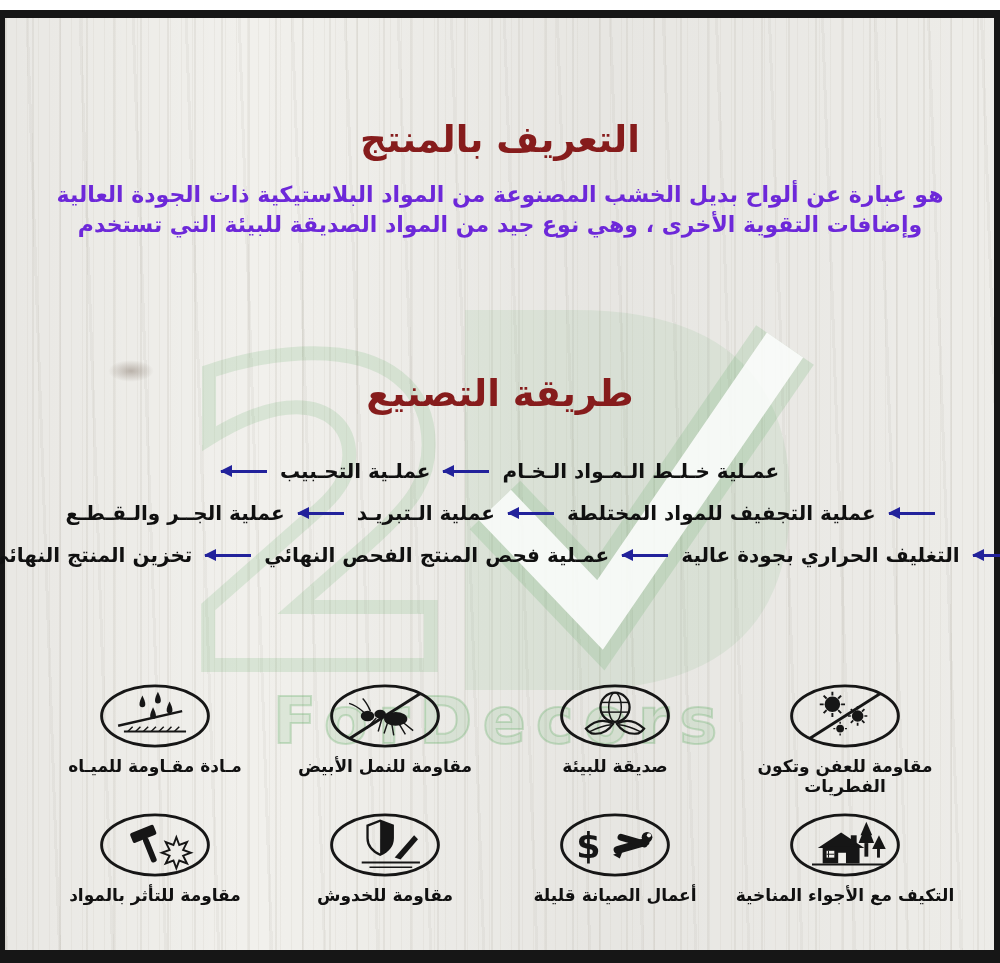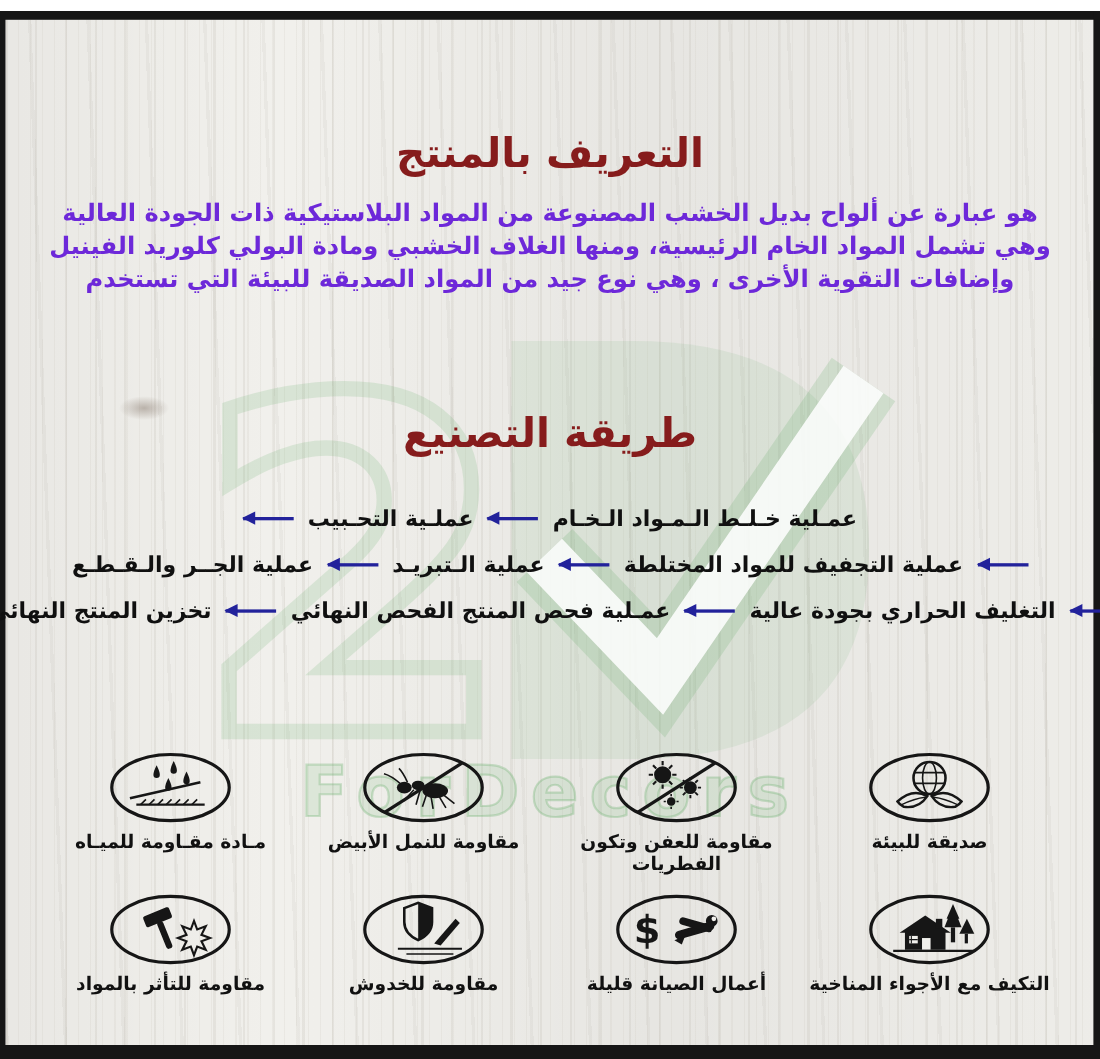--- a/index.html
+++ b/index.html
@@ -73,21 +73,20 @@
   <div class="wm wm-brand">ForDecors</div>
 
   <div class="frame-top"></div>
   <div class="frame-left"></div>
   <div class="frame-right"></div>
   <div class="frame-bottom"></div>
 
   <div class="sec-title t-def">التعريف بالمنتج</div>
   <div class="intro">
     <div>هو عبارة عن ألواح بديل الخشب المصنوعة من المواد البلاستيكية ذات الجودة العالية</div>
-    <div>وهي تشمل المواد الخام الرئيسية، ومنها الغلاف الخشبي ومادة البولي كلوريد الفينيل</div>
     <div>وإضافات التقوية الأخرى ، وهي نوع جيد من المواد الصديقة للبيئة التي تستخدم</div>
   </div>
 
   <div class="sec-title t-man">طريقة التصنيع</div>
 
   <div class="flow">
     <div class="flow-row">
       <span class="flow-step">عمـلية خـلـط الـمـواد الـخـام</span>
       <span class="arrow"></span>
       <span class="flow-step">عملـية التحـبيب</span>
@@ -136,43 +135,43 @@
         <path d="M38 30 Q30 23 23 21 M45 29 Q41 20 37 16" stroke="#161616" stroke-width="1.5" fill="none"></path>
         <path d="M51 36 L41 47 M57 36 L53 50 M63 40 L59 52 M67 42 L69 54 M75 43 L81 53 M79 41 L89 49" stroke="#161616" stroke-width="1.5" fill="none"></path>
         <line x1="24" y1="57" x2="96" y2="11" stroke="#161616" stroke-width="3"></line>
       </svg>
       <div class="feat-label">مقاومة للنمل الأبيض</div>
     </div>
 
     <div class="feat">
       <svg class="feat-svg" width="118" height="66" viewBox="0 0 120 68">
         <ellipse cx="60" cy="34" rx="55" ry="31" fill="none" stroke="#161616" stroke-width="3"></ellipse>
+        <circle cx="60" cy="25" r="15" fill="none" stroke="#161616" stroke-width="2.4"></circle>
+        <ellipse cx="60" cy="25" rx="6.5" ry="15" fill="none" stroke="#161616" stroke-width="1.5"></ellipse>
+        <line x1="46" y1="20" x2="74" y2="20" stroke="#161616" stroke-width="1.5"></line>
+        <line x1="45" y1="30" x2="75" y2="30" stroke="#161616" stroke-width="1.5"></line>
+        <path d="M30 47 Q44 34 58 42 Q50 54 36 52 Q32 50 30 47Z" fill="none" stroke="#161616" stroke-width="2.3"></path>
+        <path d="M90 47 Q76 34 62 42 Q70 54 84 52 Q88 50 90 47Z" fill="none" stroke="#161616" stroke-width="2.3"></path>
+        <path d="M34 50 Q46 44 56 43 M86 50 Q74 44 64 43" stroke="#161616" stroke-width="1.4" fill="none"></path>
+      </svg>
+      <div class="feat-label">صديقة للبيئة</div>
+    </div>
+
+    <div class="feat">
+      <svg class="feat-svg" width="118" height="66" viewBox="0 0 120 68">
+        <ellipse cx="60" cy="34" rx="55" ry="31" fill="none" stroke="#161616" stroke-width="3"></ellipse>
         <circle cx="47" cy="22" r="8" fill="#161616"></circle>
         <path d="M47 9 V13 M47 31 V35 M34 22 H38 M56 22 H60 M38 13 l3 3 M56 13 l-3 3 M38 31 l3 -3 M56 31 l-3 -3" stroke="#161616" stroke-width="2" fill="none"></path>
         <circle cx="73" cy="34" r="6" fill="#161616"></circle>
         <path d="M73 24 V27 M73 41 V44 M63 34 H66 M80 34 H83 M66 27 l2.5 2.5 M80 27 l-2.5 2.5 M66 41 l2.5 -2.5 M80 41 l-2.5 -2.5" stroke="#161616" stroke-width="1.8" fill="none"></path>
         <circle cx="55" cy="47" r="4" fill="#161616"></circle>
         <path d="M55 40 V42 M55 52 V54 M48 47 H50 M60 47 H62" stroke="#161616" stroke-width="1.5" fill="none"></path>
         <line x1="24" y1="57" x2="96" y2="11" stroke="#161616" stroke-width="3"></line>
       </svg>
       <div class="feat-label">مقاومة للعفن وتكون الفطريات</div>
-    </div>
-
-    <div class="feat">
-      <svg class="feat-svg" width="118" height="66" viewBox="0 0 120 68">
-        <ellipse cx="60" cy="34" rx="55" ry="31" fill="none" stroke="#161616" stroke-width="3"></ellipse>
-        <circle cx="60" cy="25" r="15" fill="none" stroke="#161616" stroke-width="2.4"></circle>
-        <ellipse cx="60" cy="25" rx="6.5" ry="15" fill="none" stroke="#161616" stroke-width="1.5"></ellipse>
-        <line x1="46" y1="20" x2="74" y2="20" stroke="#161616" stroke-width="1.5"></line>
-        <line x1="45" y1="30" x2="75" y2="30" stroke="#161616" stroke-width="1.5"></line>
-        <path d="M30 47 Q44 34 58 42 Q50 54 36 52 Q32 50 30 47Z" fill="none" stroke="#161616" stroke-width="2.3"></path>
-        <path d="M90 47 Q76 34 62 42 Q70 54 84 52 Q88 50 90 47Z" fill="none" stroke="#161616" stroke-width="2.3"></path>
-        <path d="M34 50 Q46 44 56 43 M86 50 Q74 44 64 43" stroke="#161616" stroke-width="1.4" fill="none"></path>
-      </svg>
-      <div class="feat-label">صديقة للبيئة</div>
     </div>
 
   </div>
 
   <div class="feat-row fr2">
 
     <div class="feat">
       <svg class="feat-svg" width="118" height="66" viewBox="0 0 120 68">
         <ellipse cx="60" cy="34" rx="55" ry="31" fill="none" stroke="#161616" stroke-width="3"></ellipse>
         <g transform="rotate(-22 52 30)">

